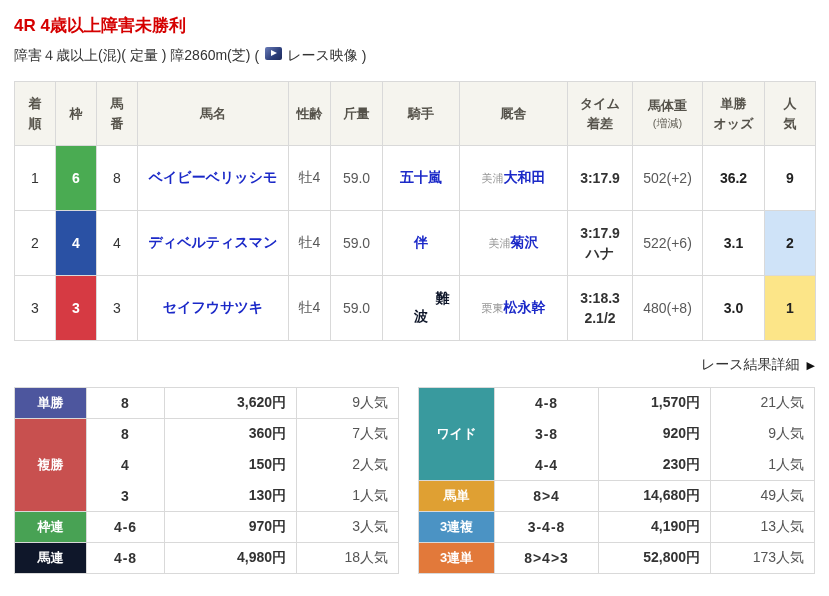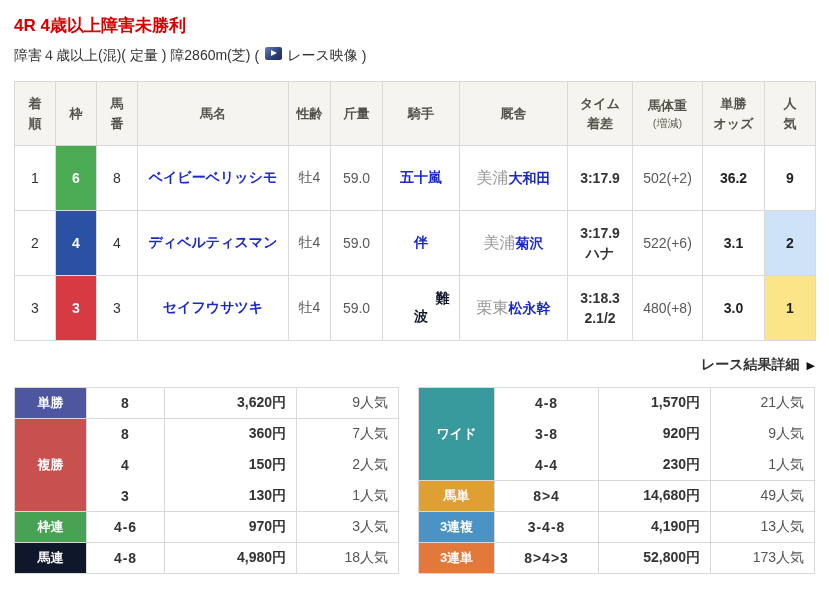--- a/index.html
+++ b/index.html
@@ -36,26 +36,26 @@
   }
   table.results th span { display: block; }
   table.results th span:empty { display: none; }
   table.results th .sub-small { font-size: 11px; font-weight: normal; color: #66635a; }
   table.results td { height: 65px; text-align: center; padding: 2px 4px; background: #fff; }
   td.tl { text-align: left; padding-left: 12px; }
   td.frame { color: #fff; font-weight: bold; font-size: 14px; }
   td.dim, .gray { color: #595959; }
   td.time { font-weight: bold; color: #333; line-height: 1.45; }
   td.b { font-weight: bold; color: #222; }
-  .region { font-size: 16px; color: #999; }
+  .region { font-size: 11px; color: #999; }
   a.dblink { text-decoration: none; font-weight: bold; cursor: pointer; }
 
   
   .detail-link-row { width: 801px; text-align: right; margin: 15px 0 13px 0; font-size: 14px; }
-  .detail-link { color: #333; font-weight: bold; text-decoration: none; cursor: pointer; }
+  .detail-link { color: #333; font-weight: normal; text-decoration: none; cursor: pointer; }
   .detail-link .arrow { font-size: 11px; margin-left: 7px; color: #111; }
 
   
   .payout-wrap { display: flex; align-items: flex-start; gap: 19px; }
   table.payout { border-collapse: collapse; table-layout: fixed; font-size: 14px; border: 1px solid #d9d9d9; }
   table.payout th, table.payout td { border-left: 1px solid #d9d9d9; border-right: 1px solid #d9d9d9; padding: 0 10px; }
   table.payout tr.g th, table.payout tr.g td { border-top: 1px solid #d9d9d9; }
   table.payout tr.cont td { border-top: none; }
   table.payout td { height: 31px; }
   th.bet-label { color: #fff; font-weight: bold; font-size: 13px; text-align: center; }

